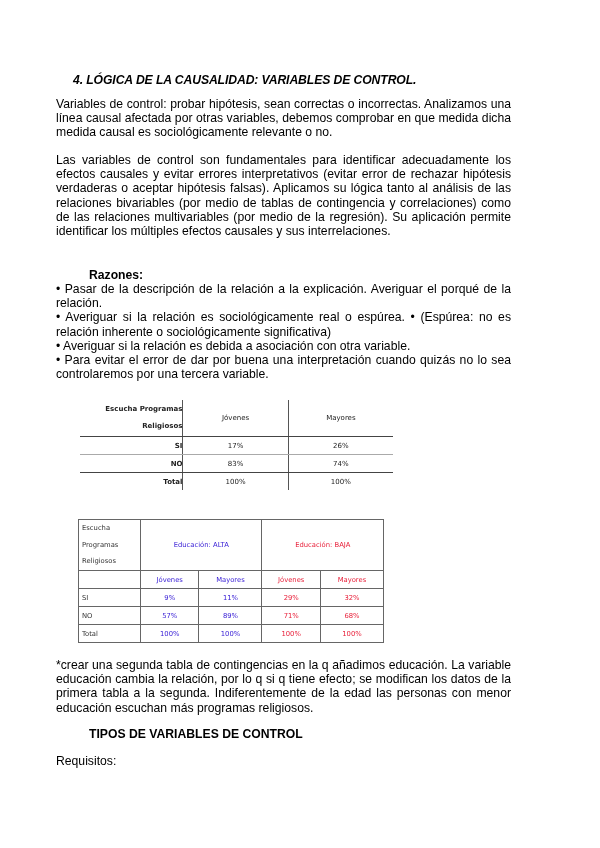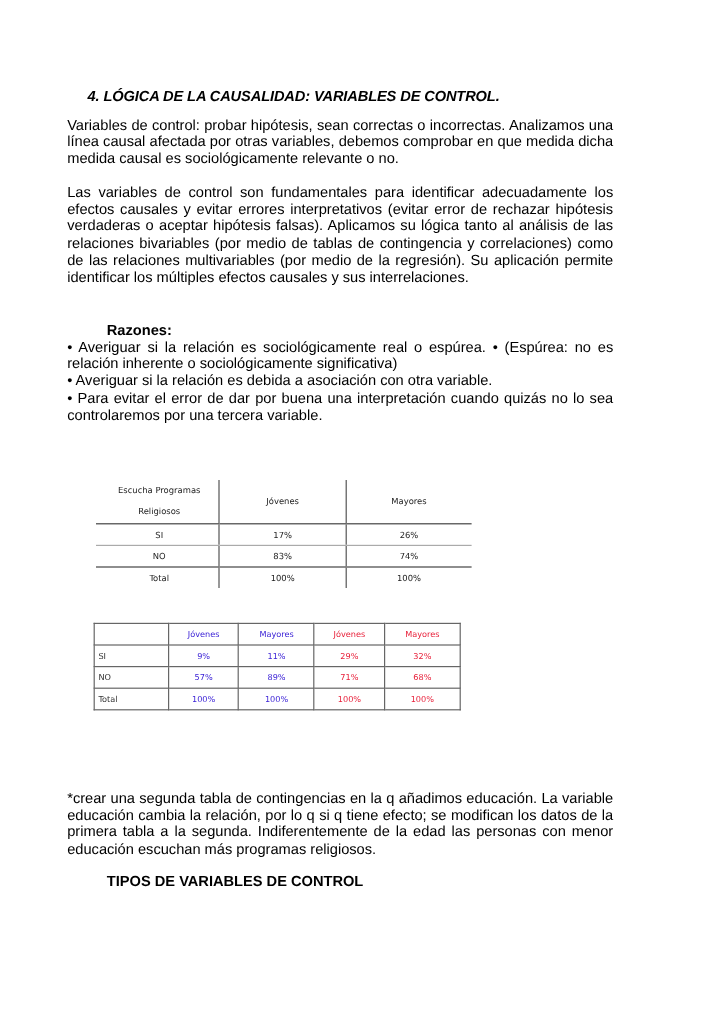--- a/index.html
+++ b/index.html
@@ -10,21 +10,21 @@
   .txt.last-left { text-align-last:left; }
   .h1 { position:absolute; left:73px; top:73px; font-size:12.2px; font-weight:bold; letter-spacing:-0.1px;font-style:italic; }
   .h2 { position:absolute; left:73px; font-size:12.2px; font-weight:bold;margin-left:16px; }
   .bullet-line { display:block; }
 
   
   .t1 { position:absolute; left:80px; top:400px; width:313px; border-collapse:collapse;
         font-family:"DejaVu Sans", sans-serif; font-size:7px; color:#222; }
   .t1 td { padding:0; height:17px; }
   .t1 .hdr td { height:36px; vertical-align:middle; }
-  .t1 .c0 { width:100px; padding-left:3px; text-align:center; }
+  .t1 .c0 { width:100px; padding-left:3px; text-align:right;font-weight:bold; }
   .t1 .c1 { width:105px; text-align:center; border-left:1px solid #555; }
   .t1 .c2 { width:105px; text-align:center; border-left:1px solid #555; }
   .t1 .hdr td { border-bottom:1px solid #444; }
   .t1 .r-si td { border-bottom:1px solid #aaa; }
   .t1 .r-no td { border-bottom:1.5px solid #444; }
   .t1 .hdr-stub { line-height:17px; }
 
   
   .t2 { position:absolute; left:78px; top:519px; width:306px; border-collapse:collapse;
         font-family:"DejaVu Sans", sans-serif; font-size:6.8px; border:1px solid #444; }
@@ -43,20 +43,21 @@
 
   <div class="h1">4. LÓGICA DE LA CAUSALIDAD: VARIABLES DE CONTROL.</div>
 
   <div class="txt last-left" style="top:97px;">Variables de control: probar hipótesis, sean correctas o incorrectas. Analizamos una línea causal afectada por otras variables, debemos comprobar en que medida dicha medida causal es sociológicamente relevante o no.</div>
 
   <div class="txt last-left" style="top:153px;">Las variables de control son fundamentales para identificar adecuadamente los efectos causales y evitar errores interpretativos (evitar error de rechazar hipótesis verdaderas o aceptar hipótesis falsas). Aplicamos su lógica tanto al análisis de las relaciones bivariables (por medio de tablas de contingencia y correlaciones) como de las relaciones multivariables (por medio de la regresión). Su aplicación permite identificar los múltiples efectos causales y sus interrelaciones.</div>
 
   <div class="h2" style="top:268px;">Razones:</div>
 
   <div class="txt last-left" style="top:282px;">
+    <span class="bullet-line">• Pasar de la descripción de la relación a la explicación. Averiguar el porqué de la relación.</span>
     <span class="bullet-line">• Averiguar si la relación es sociológicamente real o espúrea. • (Espúrea: no es relación inherente o sociológicamente significativa)</span>
     <span class="bullet-line">• Averiguar si la relación es debida a asociación con otra variable.</span>
     <span class="bullet-line">• Para evitar el error de dar por buena una interpretación cuando quizás no lo sea controlaremos por una tercera variable.</span>
   </div>
 
   <table class="t1">
     <tbody>
         <tr class="hdr">
       <td class="c0 hdr-stub">
         <div>Escucha Programas</div>
@@ -78,20 +79,29 @@
     <tr class="r-total">
       <td class="c0">Total</td>
       <td class="c1">100%</td>
       <td class="c2">100%</td>
     </tr>
   </tbody>
     </table>
 
   <table class="t2">
     <tbody>
+        <tr class="top">
+      <td class="stub stub3">
+        <div>Escucha</div>
+        <div>Programas</div>
+        <div>Religiosos</div>
+      </td>
+      <td colspan="2" class="blue bleft">Educación: ALTA</td>
+      <td colspan="2" class="red">Educación: BAJA</td>
+    </tr>
     <tr>
       <td class="stub"></td>
       <td class="blue bleft">Jóvenes</td>
       <td class="blue">Mayores</td>
       <td class="red">Jóvenes</td>
       <td class="red">Mayores</td>
     </tr>
     <tr>
       <td class="stub">SI</td>
       <td class="blue bleft">9%</td>
@@ -113,14 +123,15 @@
       <td class="red">100%</td>
       <td class="red">100%</td>
     </tr>
   </tbody>
     </table>
 
   <div class="txt last-left" style="top:658px;">*crear una segunda tabla de contingencias en la q añadimos educación. La variable educación cambia la relación, por lo q si q tiene efecto; se modifican los datos de la primera tabla a la segunda. Indiferentemente de la edad las personas con menor educación escuchan más programas religiosos.</div>
 
   <div class="h2" style="top:727px;">TIPOS DE VARIABLES DE CONTROL</div>
 
+  <div class="txt" style="top:754px;">Requisitos:</div>
 
 </div>
 
 </body></html>

